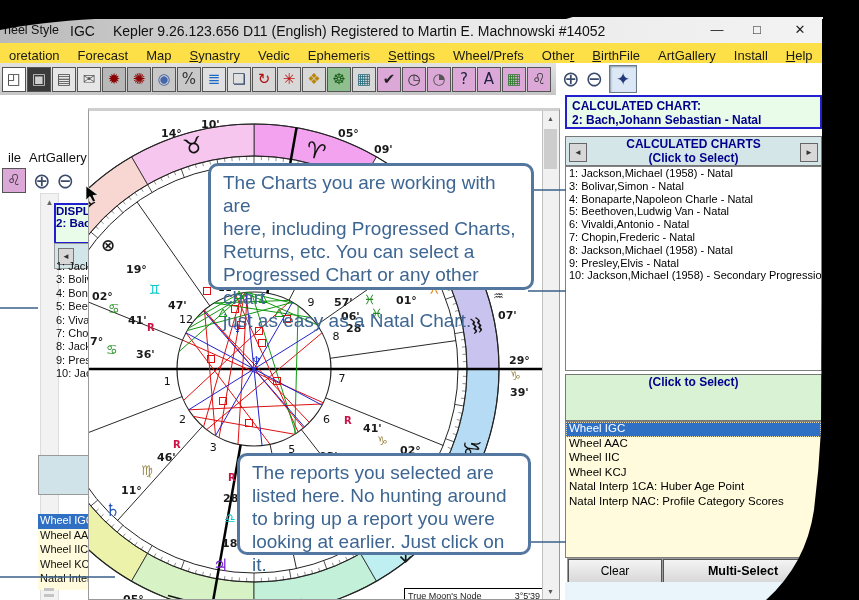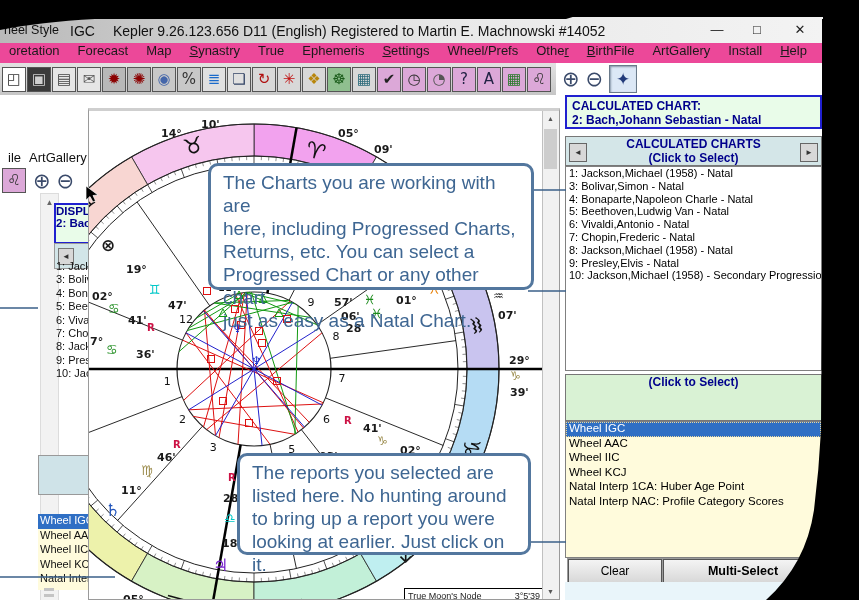--- a/index.html
+++ b/index.html
@@ -6,22 +6,22 @@
   #stage{position:relative;width:859px;height:600px;background:#000;overflow:hidden;
          font-family:"Liberation Sans",sans-serif;}
   
   #titlebar{position:absolute;left:0;top:17px;width:823px;height:26px;
     background:linear-gradient(90deg,#b9b9b9,#e9e9e9 55%,#f3f3f3);color:#111;}
   #bg-title{position:absolute;left:4px;top:6px;font-size:12.5px;}
   #bg-title2{position:absolute;left:70px;top:6px;font-size:14px;text-align:right;}
   #main-title{position:absolute;left:113px;top:6px;font-size:14px;white-space:nowrap;}
   .cap-btn{position:absolute;top:0;width:34px;height:26px;text-align:center;line-height:26px;
     font-size:13px;color:#222;}
-  #menubar{position:absolute;left:0;top:43px;width:823px;height:20px;background:#ec4899;
-    display:flex;align-items:flex-start;font-size:13px;color:#1a1a1a;}
+  #menubar{position:absolute;left:0;top:43px;width:823px;height:20px;background:#fde047;
+    display:flex;align-items:flex-end;font-size:13px;color:#1a1a1a;}
   .menu-item{padding:0 9px;white-space:nowrap;}
   .menu-item u{text-decoration:underline;}
   #toolbar{position:absolute;left:0;top:63px;width:556px;height:32px;
     background:linear-gradient(#e2e2e2,#c6c6c6);display:flex;align-items:center;padding-left:2px;box-sizing:border-box;}
   .tbtn{width:24px;height:25px;margin-right:1px;border:1px solid #555;box-sizing:border-box;
     display:flex;align-items:center;justify-content:center;font-size:15px;line-height:1;
     font-family:"DejaVu Sans",sans-serif;}
   #zoomstrip{position:absolute;left:556px;top:63px;width:266px;height:32px;background:#fff;
     display:flex;align-items:center;}
   .zbtn{font-size:21px;color:#3a4a6a;margin-left:6px;font-family:"DejaVu Sans",sans-serif;}
@@ -100,21 +100,21 @@
     <span id="main-title">Kepler 9.26.123.656 D11 (English) Registered to Martin E. Machnowski  #14052</span>
     <span class="cap-btn" style="left:700px">—</span>
     <span class="cap-btn" style="left:740px">□</span>
     <span class="cap-btn" style="left:783px">✕</span>
   </div>
   <div id="menubar">
       <span class="menu-item">oretation</span>
       <span class="menu-item">Forecast</span>
       <span class="menu-item">Map</span>
       <span class="menu-item"><u>S</u>ynastry</span>
-      <span class="menu-item">True</span>
+      <span class="menu-item">Vedic</span>
       <span class="menu-item">Ephemeris</span>
       <span class="menu-item"><u>S</u>ettings</span>
       <span class="menu-item">Wheel/Prefs</span>
       <span class="menu-item">Othe<u>r</u></span>
       <span class="menu-item"><u>B</u>irthFile</span>
       <span class="menu-item">ArtGallery</span>
       <span class="menu-item">Install</span>
       <span class="menu-item"><u>H</u>elp</span>
       <span class="menu-item">Exit</span>
     </div>

